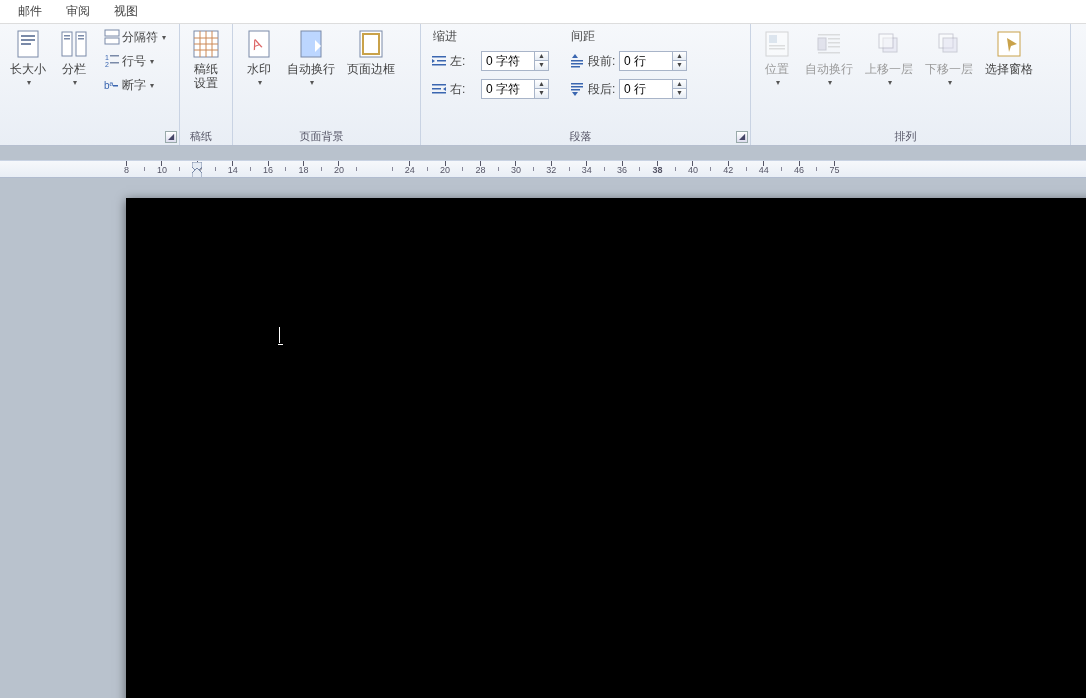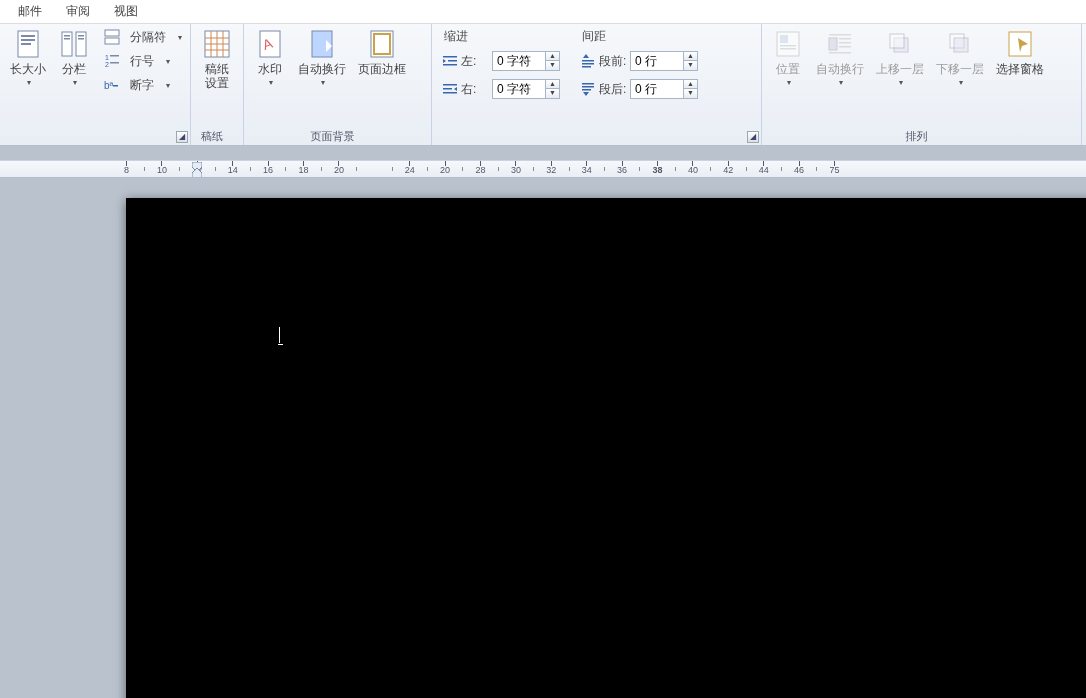--- a/index.html
+++ b/index.html
@@ -15,21 +15,21 @@
     border-bottom:1px solid #b6bfcf; display:flex; align-items:stretch; }
   .group { position:relative; display:flex; flex-direction:column;
     border-right:1px solid #c9d3e3; padding:2px 4px 14px 4px; }
   .group-body { flex:1; display:flex; align-items:flex-start; }
   .group-label { position:absolute; bottom:1px; left:0; right:10px; text-align:center;
     font-size:11px; color:#556; }
   .launcher { position:absolute; right:2px; bottom:2px; width:12px; height:12px;
     border:1px solid #9aa; background:linear-gradient(#fff,#dde); font-size:8px;
     line-height:10px; text-align:center; color:#446; cursor:pointer; }
   .vstack { display:flex; flex-direction:column; justify-content:flex-start; gap:2px; }
-  .smallbtn { display:flex; align-items:center; gap:10px; padding:1px 4px; height:22px;
+  .smallbtn { display:flex; align-items:center; gap:2px; padding:1px 4px; height:22px;
     font-size:12px; cursor:pointer; white-space:nowrap; }
   .smallbtn .drop, .bigbtn .drop { font-size:8px; color:#555; margin-left:2px; }
   .bigbtn { display:flex; flex-direction:column; align-items:center; justify-content:flex-start;
     padding:2px 6px 0 6px; min-width:40px; height:100%; cursor:pointer; font-size:12px;
     text-align:center; line-height:14px; }
   .bigbtn.disabled { color:#9a9a9a; }
   .bigbtn.disabled .bigicon rect, .bigbtn.disabled .bigicon path, .bigbtn.disabled .bigicon polygon { opacity:.45; }
   .bigicon { width:32px; height:32px; margin-bottom:2px; }
   .smicon { width:16px; height:16px; }
   .fieldrow { display:flex; align-items:center; height:26px; gap:3px; }
@@ -249,20 +249,21 @@
           <div class="spinbox">
             <input value="0 行" style="">
             <div class="spin">
                 <div>▲</div>
                 <div>▼</div>
               </div>
           </div>
         </div>
       </div>
     </div>
+    <div class="group-label">段落</div>
     <div class="launcher">◢</div>
   </div>
 
   <div class="group" style="min-width:320px">
     <div class="group-body">
       <div class="bigbtn disabled">
         <svg class="bigicon">
             <rect x="5" y="4" width="22" height="24" fill="#fff" stroke="#aaa"></rect>
             <rect x="8" y="7" width="8" height="8" fill="#bcd"></rect>
             <rect x="8" y="17" width="16" height="1.5" fill="#bbb"></rect>

